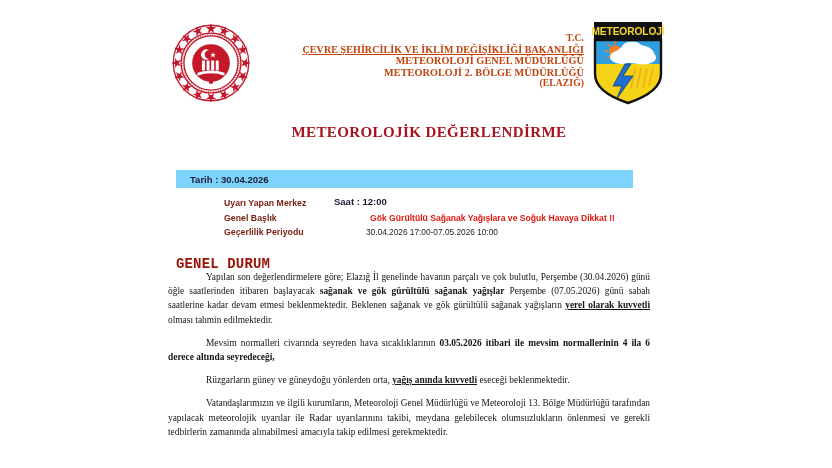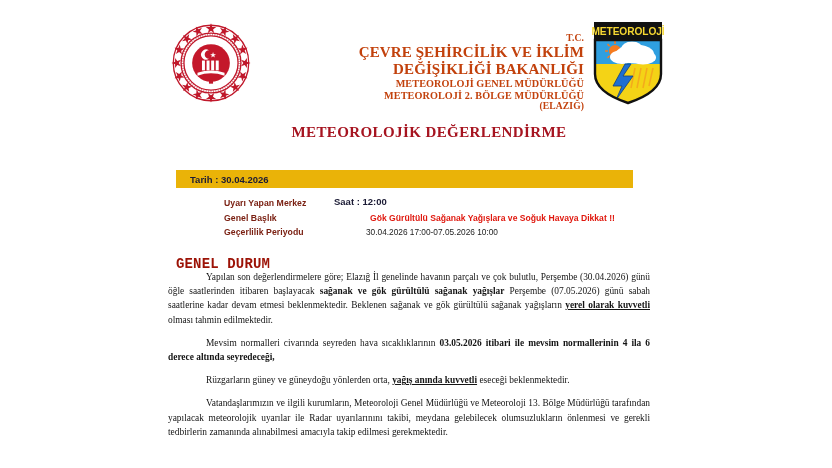--- a/index.html
+++ b/index.html
@@ -53,21 +53,21 @@
     top: 17px;
     width: 324px;
     text-align: right;
     font-family: "Liberation Serif", "DejaVu Serif", serif;
     font-weight: bold;
     color: #c2410c;
     line-height: 1.14;
     letter-spacing: .1px;
   }
   .masthead-text .l1 { font-size: 9.5px; }
-  .masthead-text .l2 { font-size: 15px; }
+  .masthead-text .l2 { font-size: 10px; text-decoration: underline; }
   .masthead-text .l3 { font-size: 10.2px; }
   .masthead-text .l4 { font-size: 10.2px; }
   .masthead-text .l5 { font-size: 9.6px; }
 
   
   .doc-title {
     position: absolute;
     left: 176px;
     top: 124px;
     width: 506px;
@@ -79,21 +79,21 @@
     color: #a61420;
   }
 
   
   .date-bar {
     position: absolute;
     left: 176px;
     top: 170px;
     width: 457px;
     height: 18px;
-    background: #eab308;
+    background: #7dd3fc;
     display: flex;
     align-items: center;
     font-family: "Liberation Sans", "DejaVu Sans", sans-serif;
     font-weight: bold;
     font-size: 9.5px;
     color: #1b1b35;
   }
   .date-bar .cell-date { padding-left: 14px; width: 140px; }
   .date-bar .cell-time { padding-left: 4px; margin-top: 44px; }
 

